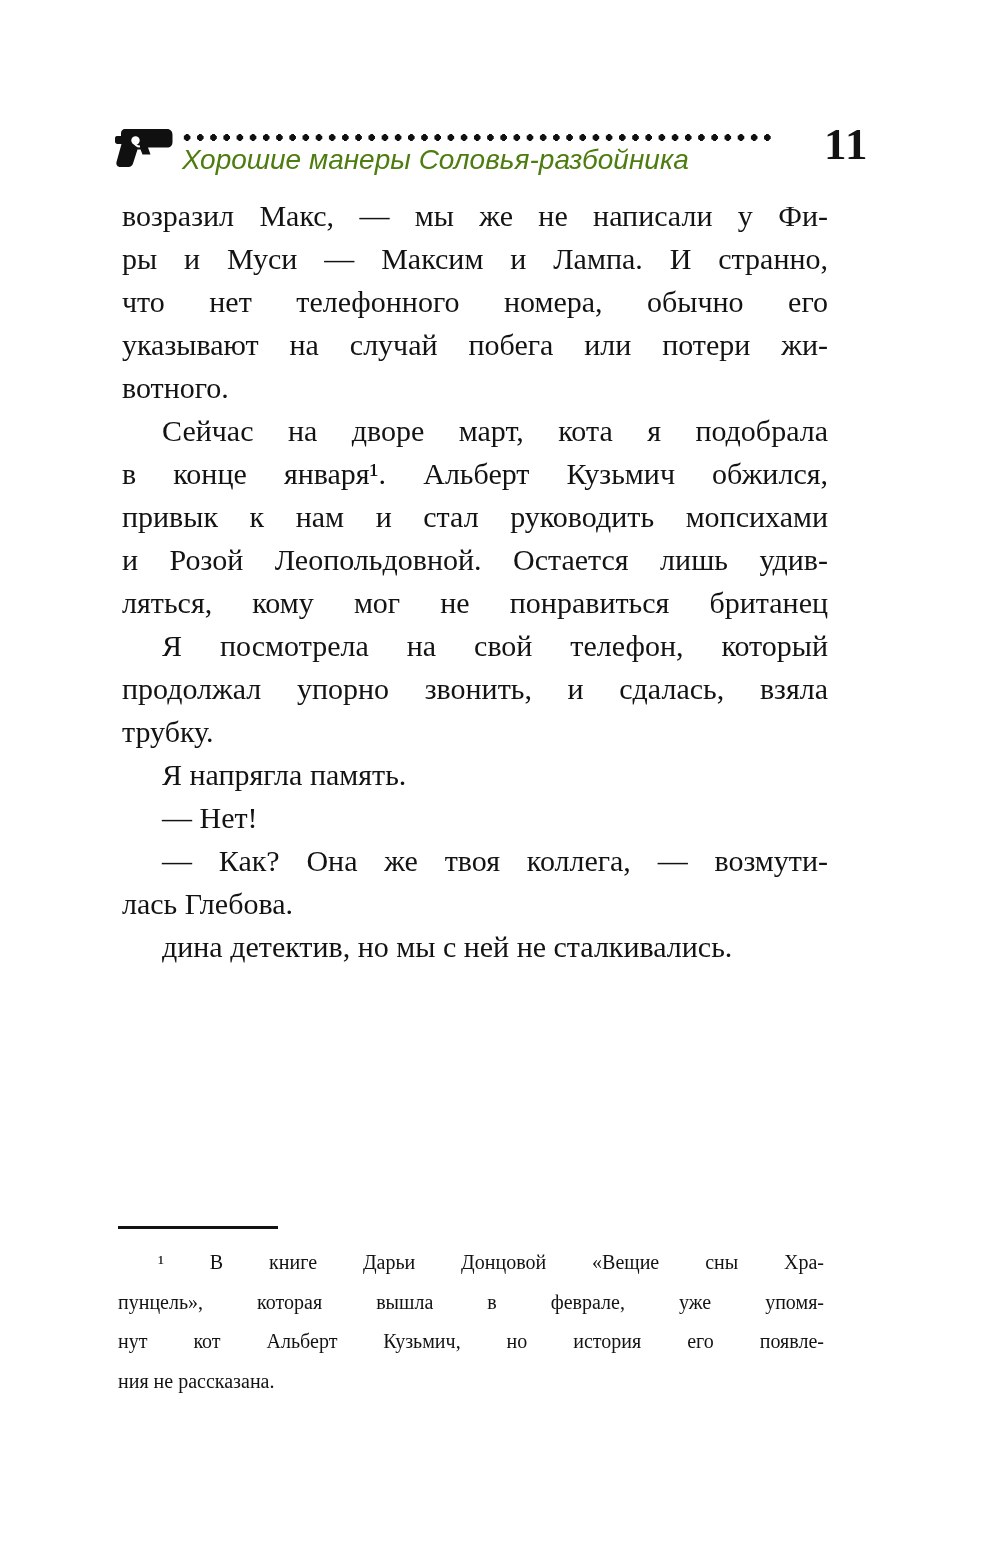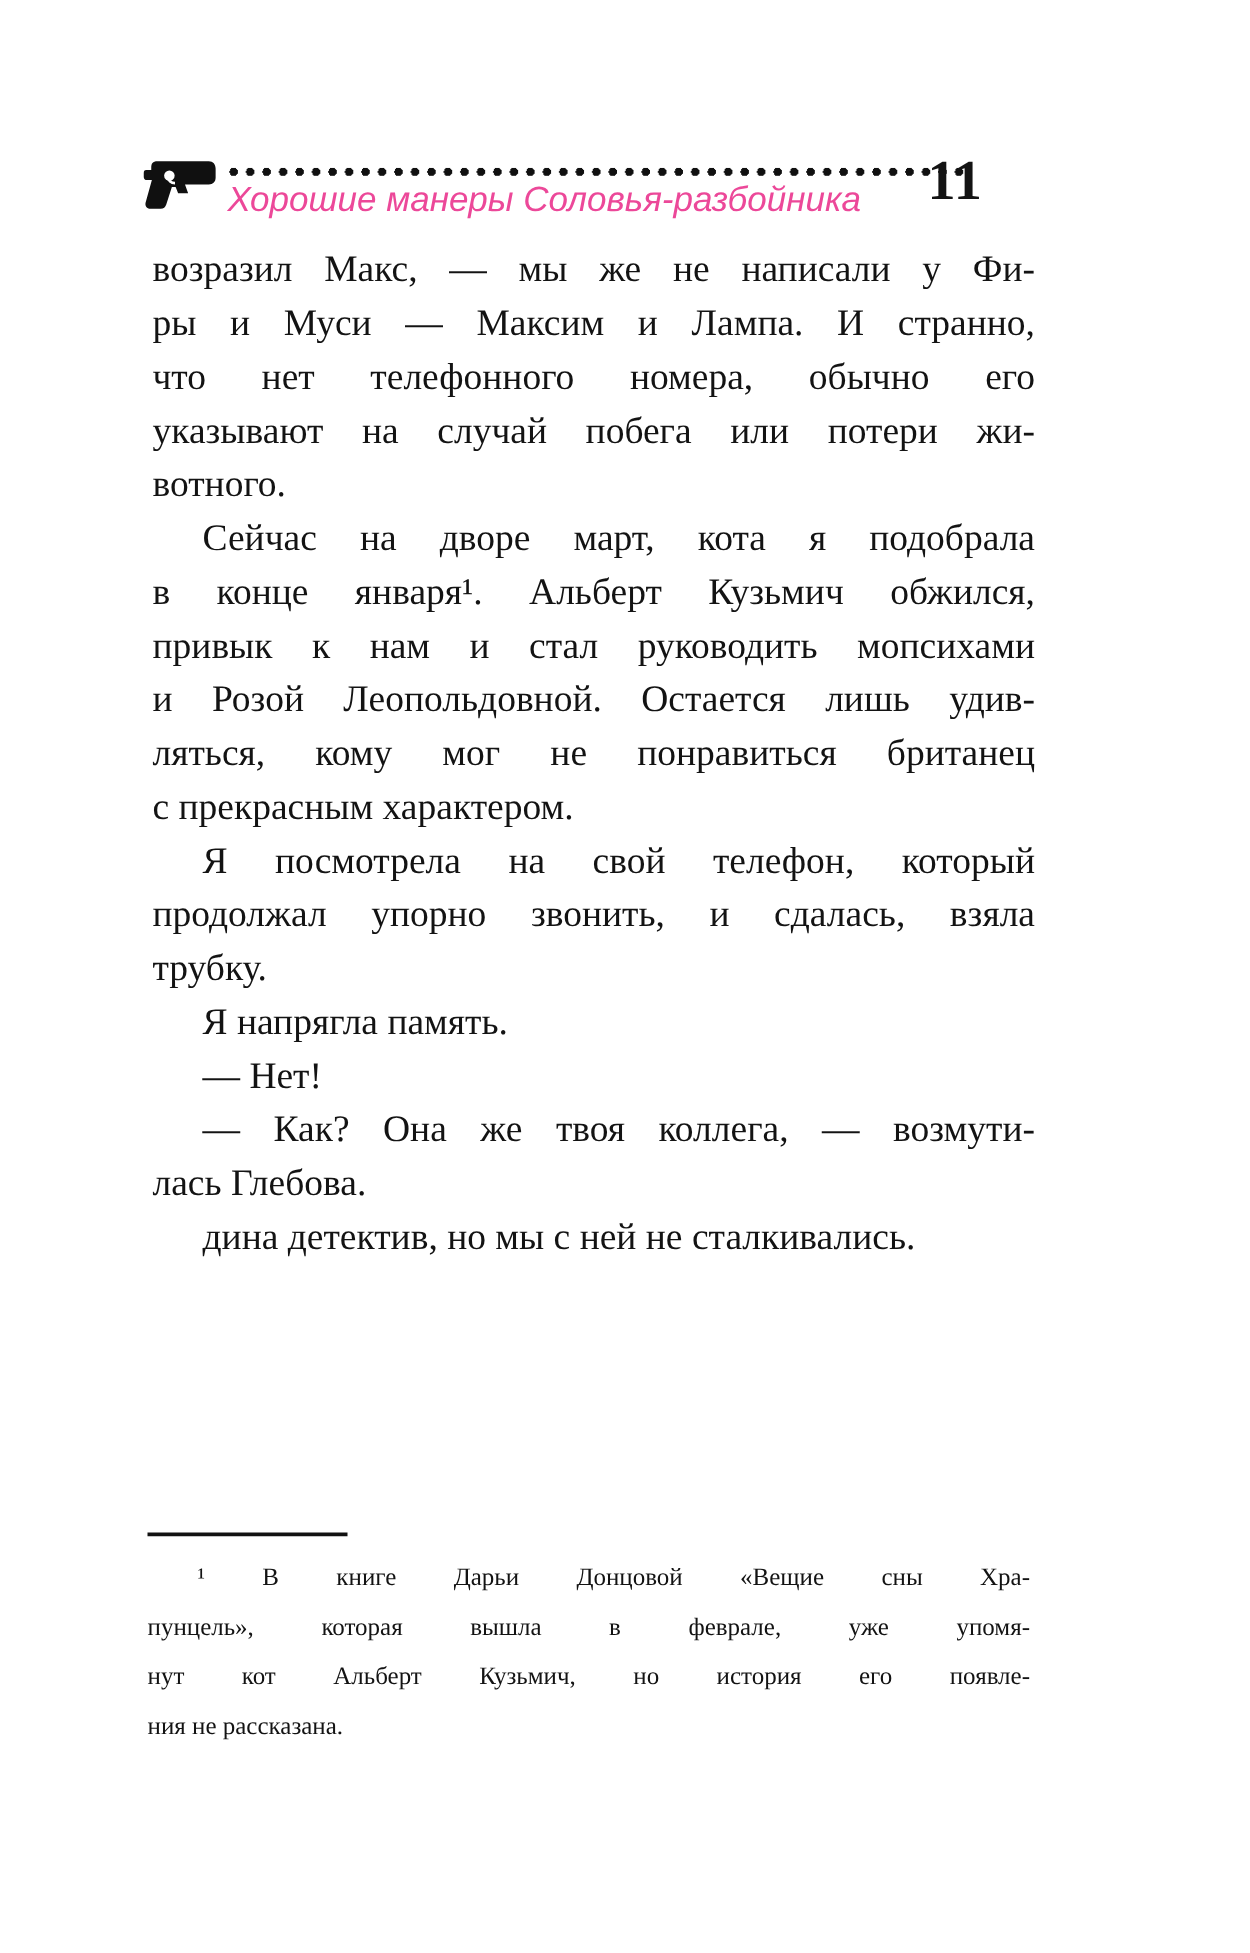--- a/index.html
+++ b/index.html
@@ -15,30 +15,30 @@
   .gun{
     position:absolute;left:114px;top:126px;width:60px;height:46px;
   }
   .dots{
     position:absolute;left:181px;top:132px;width:592px;height:11px;
     background-image:radial-gradient(circle 3.4px at 6px 5.5px,#101010 97%,transparent 100%);
     background-size:13.2px 11px;
     background-repeat:repeat-x;
   }
   .pagenum{
-    position:absolute;left:742px;top:118px;
+    position:absolute;left:824px;top:118px;
     font-size:45px;font-weight:700;line-height:52px;
     letter-spacing:1px;
   }
   .running{
     position:absolute;left:182px;top:143px;width:620px;
     font-family:"Liberation Sans", sans-serif;
     font-style:italic;
     font-size:28px;line-height:34px;
-    color:#ec4899;
+    color:#4d7c0f;
     white-space:nowrap;
   }
   
   .bodytext{
     position:absolute;left:122px;top:194px;width:706px;
     font-size:30px;
   }
   .para{margin:0;padding:0;}
   .line{
     line-height:43px;
@@ -93,21 +93,20 @@
         <div class="line just">что нет телефонного номера, обычно его</div>
         <div class="line just">указывают на случай побега или потери жи-</div>
         <div class="line">вотного.</div>
       </div>
       <div class="para indent">
         <div class="line just">Сейчас на дворе март, кота я подобрала</div>
         <div class="line just">в конце января¹. Альберт Кузьмич обжился,</div>
         <div class="line just">привык к нам и стал руководить мопсихами</div>
         <div class="line just">и Розой Леопольдовной. Остается лишь удив-</div>
         <div class="line just">ляться, кому мог не понравиться британец</div>
-        <div class="line">с прекрасным характером.</div>
       </div>
       <div class="para indent">
         <div class="line just">Я посмотрела на свой телефон, который</div>
         <div class="line just">продолжал упорно звонить, и сдалась, взяла</div>
         <div class="line">трубку.</div>
       </div>
       <div class="para indent">
         <div class="line">Я напрягла память.</div>
       </div>
       <div class="para indent">

